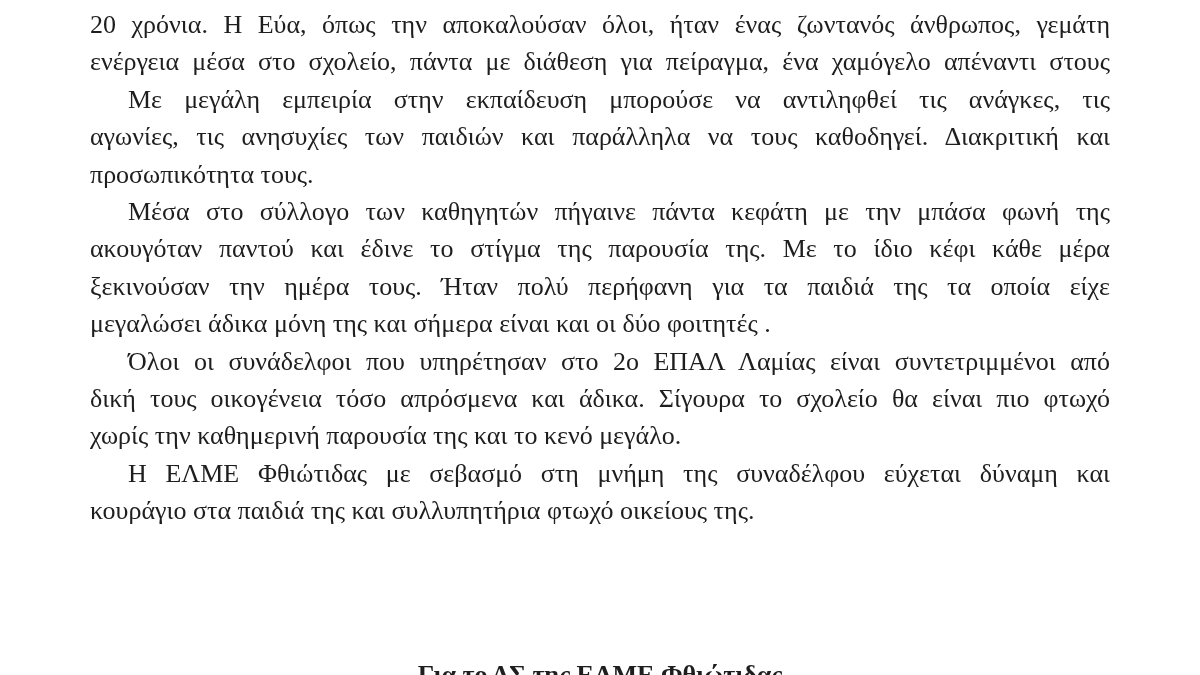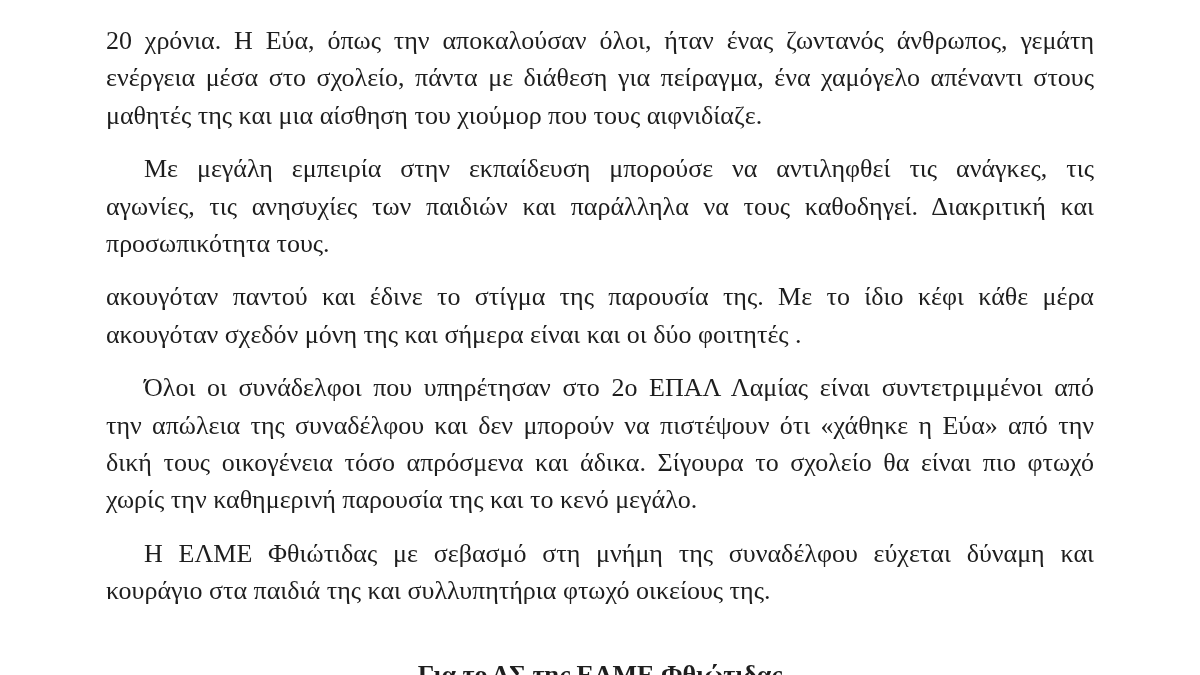--- a/index.html
+++ b/index.html
@@ -21,21 +21,21 @@
     color: #1e1e1e;
     overflow: hidden;
   }
   .column {
     position: absolute;
     left: 90px;
     top: 6px;
     width: 1020px;
   }
   .paragraph {
-    margin: 16px;
+    margin: 0;
     padding: 0;
   }
   .line {
     font-size: 26px;
     line-height: 37.4px;
     height: 37.4px;
     overflow: hidden;
     text-align: justify;
     text-align-last: justify;
     letter-spacing: 0;
@@ -60,34 +60,34 @@
 </style>
 </head>
 <body>
 
 <div class="page">
   <div class="column" id="text-column">
 
   <div class="paragraph">
         <div class="line">20 χρόνια. Η Εύα, όπως την αποκαλούσαν όλοι, ήταν ένας ζωντανός άνθρωπος, γεμάτη</div>
         <div class="line">ενέργεια μέσα στο σχολείο, πάντα με διάθεση για πείραγμα, ένα χαμόγελο απέναντι στους</div>
-        <div class="line last">μαθητές της και μια αίσθηση του χιούμορ που τους αιφνιδίαζε.</div>
       </div>
       <div class="paragraph">
         <div class="line indent">Με μεγάλη εμπειρία στην εκπαίδευση μπορούσε να αντιληφθεί τις ανάγκες, τις</div>
         <div class="line">αγωνίες, τις ανησυχίες των παιδιών και παράλληλα να τους καθοδηγεί. Διακριτική και</div>
         <div class="line last">προσωπικότητα τους.</div>
       </div>
       <div class="paragraph">
+        <div class="line indent">Μέσα στο σύλλογο των καθηγητών πήγαινε πάντα κεφάτη με την μπάσα φωνή της</div>
         <div class="line">ακουγόταν παντού και έδινε το στίγμα της παρουσία της. Με το ίδιο κέφι κάθε μέρα</div>
-        <div class="line last">ακουγόταν σχεδόν μόνη της και σήμερα είναι και οι δύο φοιτητές .</div>
+        <div class="line">ξεκινούσαν την ημέρα τους. Ήταν πολύ περήφανη για τα παιδιά της τα οποία είχε</div>
+        <div class="line last">μεγαλώσει άδικα μόνη της και σήμερα είναι και οι δύο φοιτητές .</div>
       </div>
       <div class="paragraph">
         <div class="line indent">Όλοι οι συνάδελφοι που υπηρέτησαν στο 2ο ΕΠΑΛ Λαμίας είναι συντετριμμένοι από</div>
-        <div class="line">την απώλεια της συναδέλφου και δεν μπορούν να πιστέψουν ότι «χάθηκε η Εύα» από την</div>
         <div class="line">δική τους οικογένεια τόσο απρόσμενα και άδικα. Σίγουρα το σχολείο θα είναι πιο φτωχό</div>
         <div class="line last">χωρίς την καθημερινή παρουσία της και το κενό μεγάλο.</div>
       </div>
       <div class="paragraph">
         <div class="line indent">Η ΕΛΜΕ Φθιώτιδας με σεβασμό στη μνήμη της συναδέλφου εύχεται δύναμη και</div>
         <div class="line last">κουράγιο στα παιδιά της και συλλυπητήρια φτωχό οικείους της.</div>
       </div>
     </div>
   <div class="signature">Για το ΔΣ της ΕΛΜΕ Φθιώτιδας</div>
 </div>

